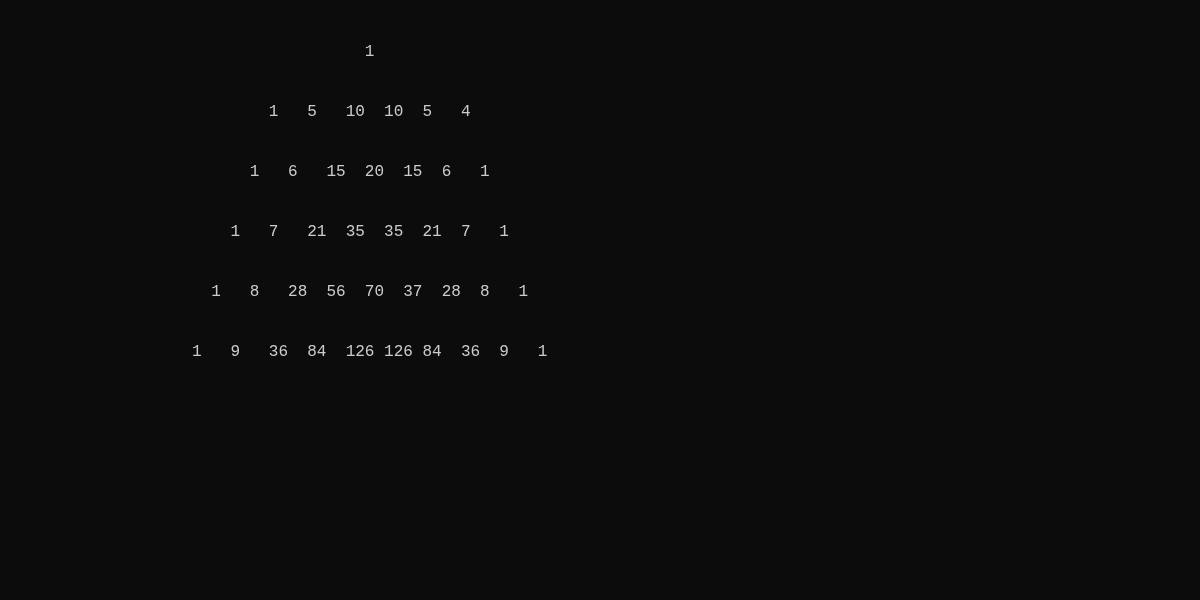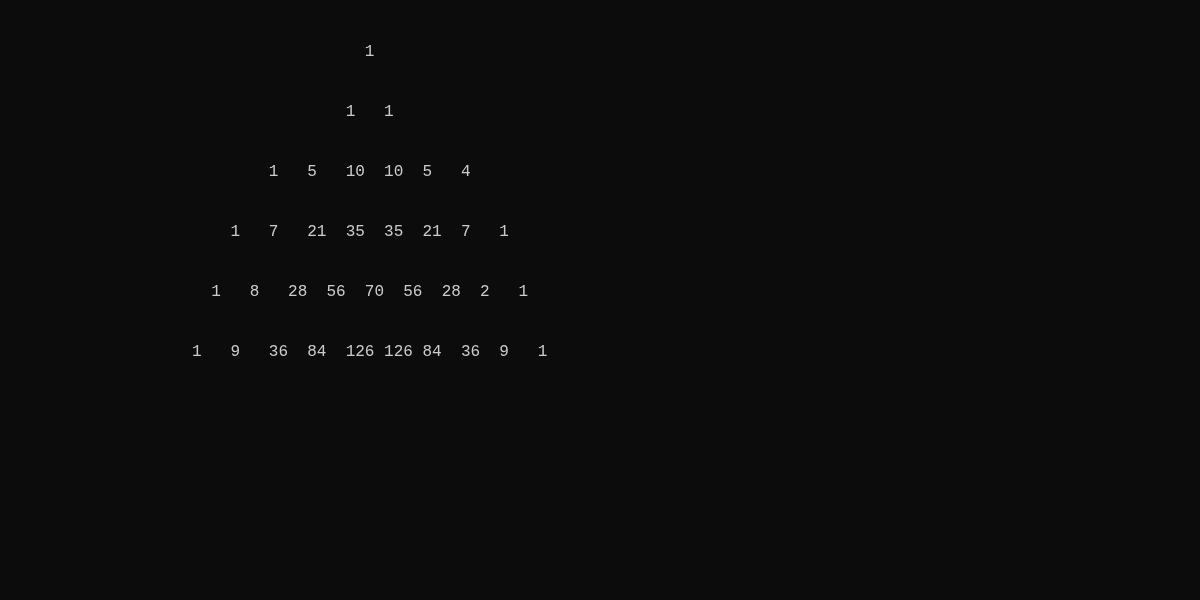--- a/index.html
+++ b/index.html
@@ -24,24 +24,24 @@
     }
     .row {
       white-space: pre;
     }
   </style>
 </head>
 <body>
 
 <div class="console-output">
   <div class="row">                                      1</div>
-  <div class="row">                                    1   1</div>
   <div class="row">                            1   5   10  10  5   4</div>
+  <div class="row">                          1   6   15  20  15  6   1</div>
   <div class="row">                        1   7   21  35  35  21  7   1</div>
-  <div class="row">                      1   8   28  56  70  56  28  2   1</div>
+  <div class="row">                      1   8   28  56  70  37  28  8   1</div>
   <div class="row">                    1   9   36  84  126 126 84  36  9   1</div>
   
   
   
   
   
   
   
   
   

